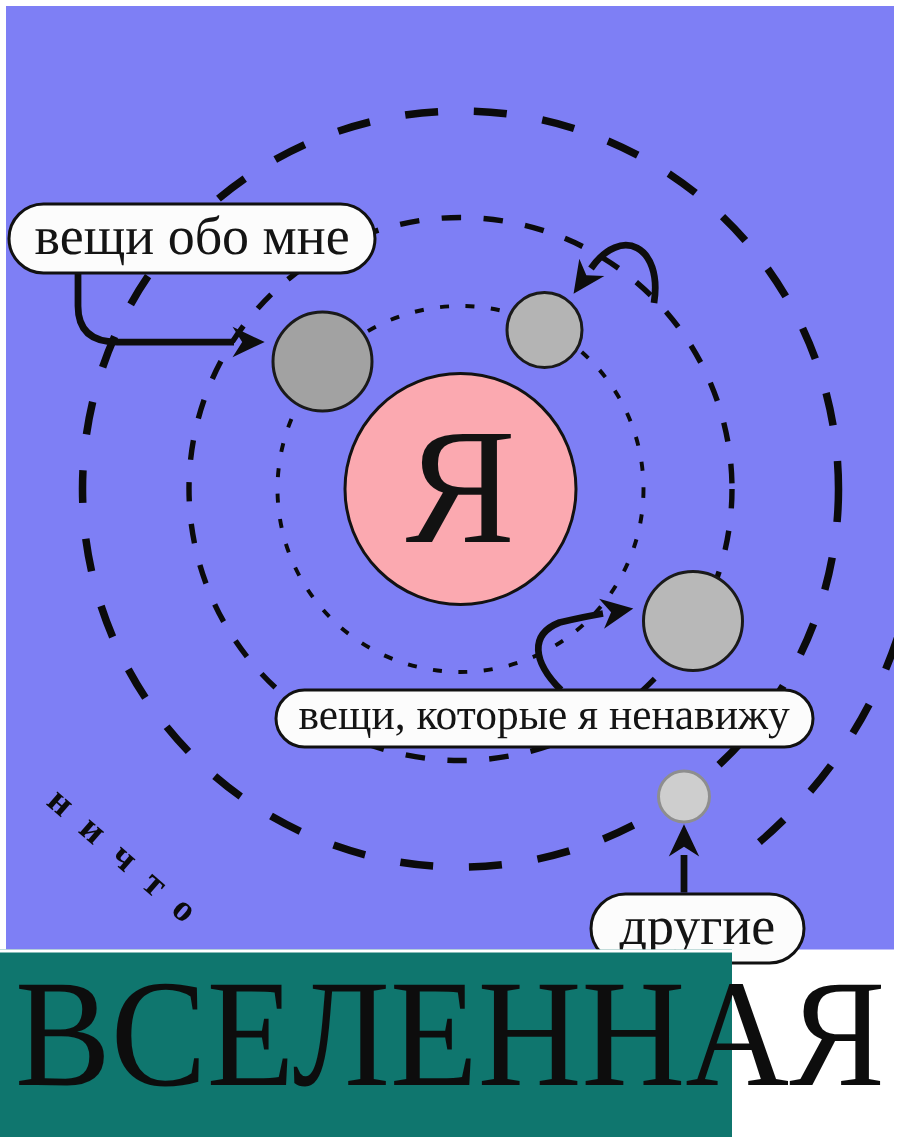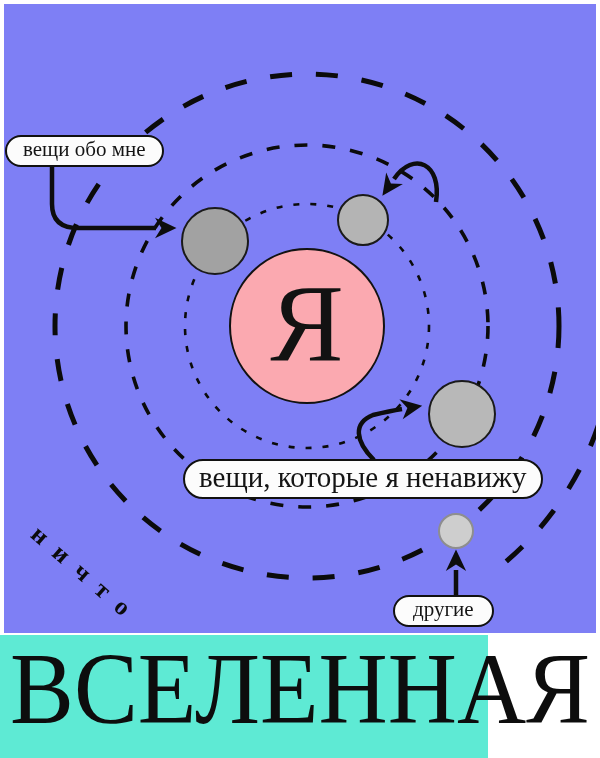--- a/index.html
+++ b/index.html
@@ -14,39 +14,39 @@
     position:absolute;left:4px;top:4px;width:592px;height:629px;
     background:#7e7ff5;
   }
   .diagram-svg{position:absolute;left:0;top:0;}
   .pill{
     position:absolute;
     background:#fcfcfc;
     border:2.5px solid #111111;
     border-radius:999px;
     color:#141414;
-    font-size:21px;
+    font-size:36px;
     line-height:1.08;
     padding:1px 16px 4px 16px;
     white-space:nowrap;
   }
   .pill-3{font-size:29px;padding:1px 14px 4px 14px;}
   .nothing-label{
     position:absolute;left:44px;top:520px;
     transform:rotate(41deg);
     transform-origin:0 0;
     font-weight:bold;
     font-size:25px;
     letter-spacing:0.55em;
     color:#0b0b0b;
     white-space:nowrap;
   }
   .band{
     position:absolute;left:0;top:633px;width:488px;height:125px;
-    background:#5eead4;
+    background:#0f766e;
     border-top:2px solid #ffffff;
     box-sizing:border-box;
   }
   .band svg{display:block;}
   .universe-text{
     font-family:"Liberation Serif","DejaVu Serif",serif;
     fill:#0d0d0d;
   }
   .self-text{
     font-family:"Liberation Serif","DejaVu Serif",serif;

